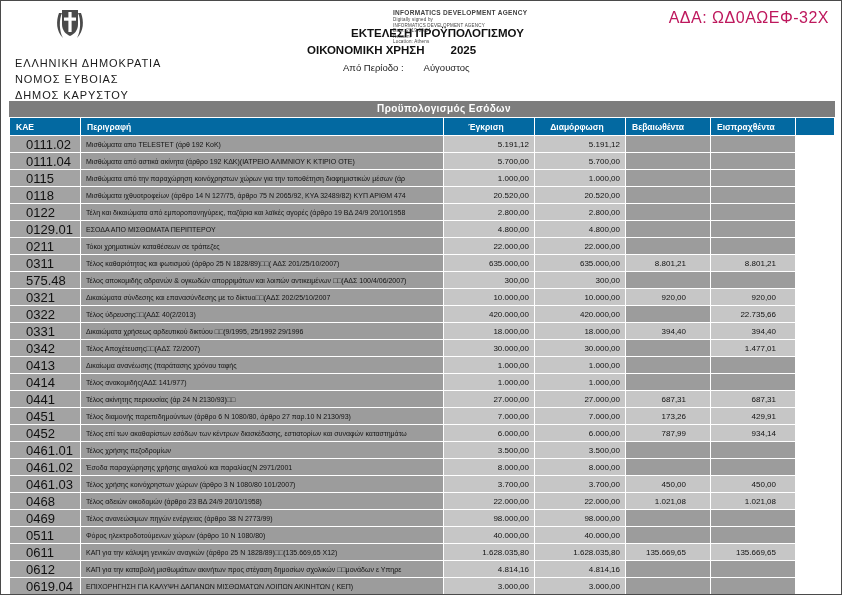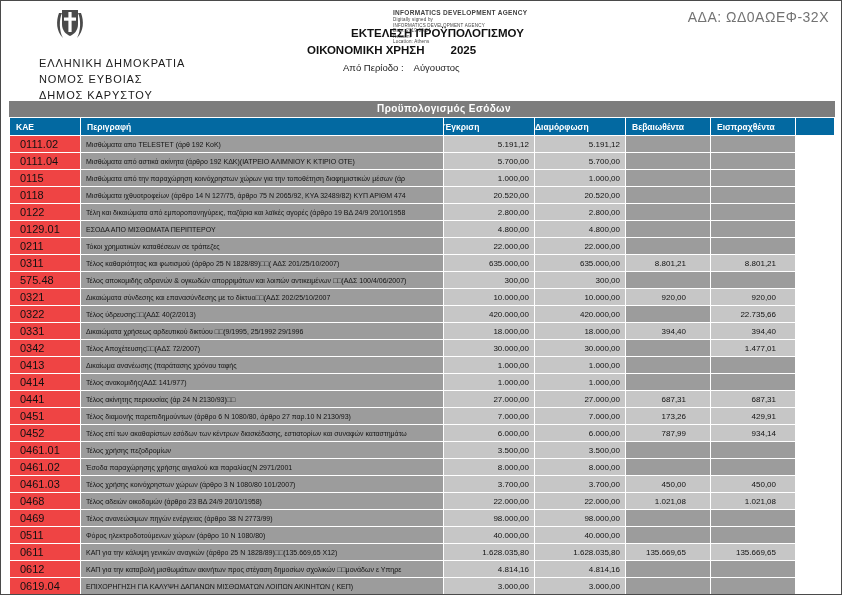--- a/index.html
+++ b/index.html
@@ -15,43 +15,43 @@
     border: 1px solid #4a4a4a;
     background: #ffffff;
     overflow: hidden;
   }
 
   
   .org { position: absolute; left: 14px; top: 6px; }
   .emblem { margin: 0 0 12px 40px; display: block; }
   .org-line {
     font-size: 11px; letter-spacing: 0.9px;
-    color: #1a1a1a; line-height: 16px; white-space: nowrap; margin-left: 24px;
+    color: #1a1a1a; line-height: 16px; white-space: nowrap;
   }
 
   
   .center { position: absolute; left: 306px; top: 26px; width: 280px; }
   .doc-title { font-size: 11.5px; font-weight: bold; color: #111; white-space: nowrap; padding-left: 44px; }
   .fy-line { font-size: 11.5px; font-weight: bold; color: #111; margin-top: 5px; white-space: nowrap; }
   .fy-year { margin-left: 26px; }
   .period-line { font-size: 9.5px; color: #222; margin: 6px 0 0 36px; white-space: nowrap; }
-  .period-value { margin-left: 10px; }
+  .period-value { margin-left: 20px; }
 
   
   .stamp {
     position: absolute; left: 392px; top: 8px; width: 175px;
     color: #2b2b2b; opacity: 0.9; pointer-events: none;
   }
   .stamp-agency { font-size: 6.5px; font-weight: bold; letter-spacing: 0.3px; line-height: 8px; }
   .stamp-detail { font-size: 4.5px; line-height: 5.5px; letter-spacing: 0.2px; }
 
   
   .ada {
     position: absolute; top: 8px; right: 12px;
-    font-size: 14px; color: #737373; letter-spacing: 0.5px;
+    font-size: 16px; color: #be185d; letter-spacing: 0.5px;
   }
 
   
   .table-wrap { position: absolute; left: 8px; top: 100px; width: 826px; }
   .table-title {
     height: 16px; line-height: 16px;
     background: #7d7d7d; color: #ffffff;
     font-size: 10px; font-weight: bold; text-align: center; letter-spacing: 0.4px; padding-left: 44px;
   }
   table {
@@ -59,30 +59,30 @@
     width: 100%; table-layout: fixed;
   }
   th {
     background: #0369a1; color: #ffffff;
     font-size: 8.5px; font-weight: bold;
     height: 17px; text-align: left; padding: 0 0 0 6px;
     white-space: nowrap; overflow: hidden;
   }
   th.c0 { width: 64px; }
   th.c1 { width: 356px; }
-  th.c2 { width: 84px; text-align: left; padding: 0 6px 0 0; }
-  th.c3 { width: 84px; text-align: left; padding: 0 6px 0 0; margin-top: 26px; }
+  th.c2 { width: 84px; text-align: center; padding: 0 6px 0 0; }
+  th.c3 { width: 84px; text-align: center; padding: 0 6px 0 0; margin-top: 26px; }
   th.c4 { width: 78px; }
   th.c5 { width: 78px; }
   th.c6 { width: auto; padding: 0; }
   td {
     height: 16px; font-size: 8px; color: #111;
     white-space: nowrap; overflow: hidden; padding: 0;
   }
-  td.c0 { background: #ef4444; font-size: 11px; padding-left: 10px; }
+  td.c0 { background: #a3a3a3; font-size: 13px; padding-left: 16px; }
   td.c1 { background: #9c9c9c; font-size: 7px; padding-left: 5px; }
   td.num { text-align: right; }
   td.num.filled { background: #c6c6c6; }
   td.num.empty  { background: #9c9c9c; }
   td.c2 { padding-right: 5px; }
   td.c3 { padding-right: 5px; }
   td.c4 { padding-right: 24px; }
   td.c5 { padding-right: 19px; }
   td.c6 { background: #ffffff; }
 </style>

